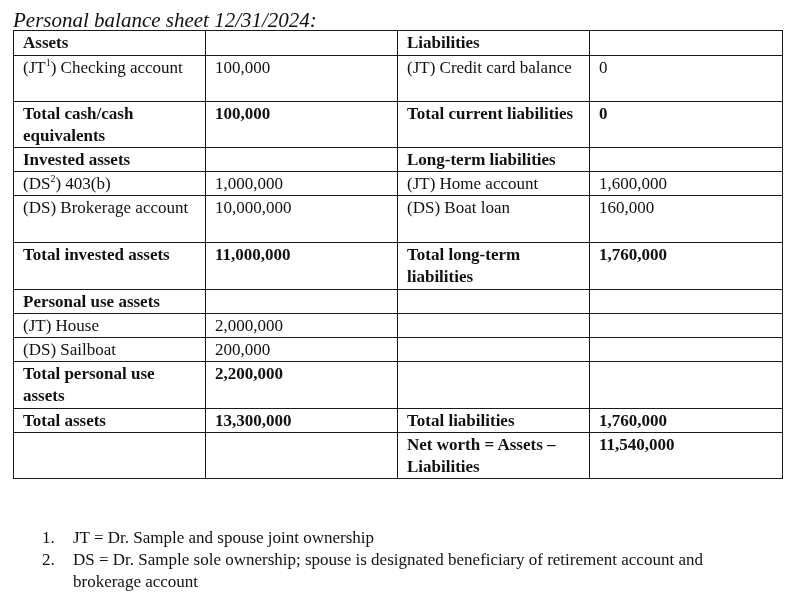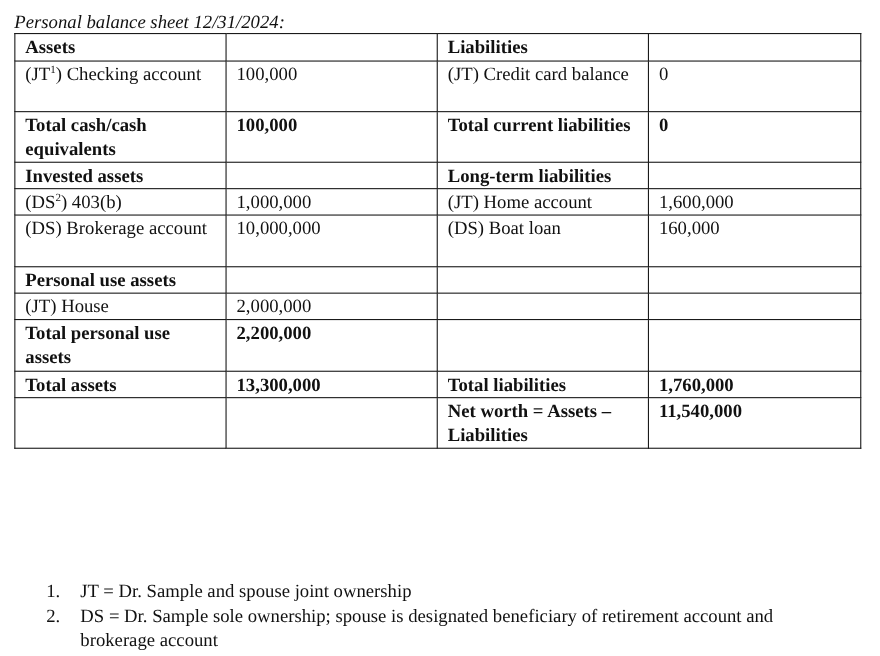--- a/index.html
+++ b/index.html
@@ -1,18 +1,18 @@
 <!DOCTYPE html>
 <html><head>
 <meta charset="utf-8">
 <style>
   html, body { margin: 0; padding: 0; background: #ffffff; }
   body { width: 800px; height: 596px; position: relative; overflow: hidden;
          font-family: "Liberation Serif", "DejaVu Serif", serif; color: #111; }
-  .title { position: absolute; left: 13px; top: 9px; font-size: 17px; font-style: italic; line-height: 22px; }
+  .title { position: absolute; left: 13px; top: 9px; font-size: 21px; font-style: italic; line-height: 22px; }
   table.sheet { position: absolute; left: 13px; top: 30px; border-collapse: collapse; table-layout: fixed; width: 769px; }
   table.sheet td { border: 1.5px solid #1a1a1a; vertical-align: top; padding: 1px 8px 0 9px; font-size: 17px; line-height: 22px; }
   td.b { font-weight: bold; }
   sup { font-size: 10px; line-height: 0; vertical-align: super; }
   .notes { position: absolute; left: 42px; top: 527px; font-size: 17px; line-height: 22px; }
   .note { display: flex; }
   .note .num { width: 31px; flex: none; }
   .note .txt { width: 700px; }
 </style>
 </head>
@@ -57,29 +57,41 @@
     <td>1,000,000</td>
     <td>(JT) Home account</td>
     <td>1,600,000</td>
   </tr>
   <tr style="height:47px">
     <td>(DS) Brokerage account</td>
     <td>10,000,000</td>
     <td>(DS) Boat loan</td>
     <td>160,000</td>
   </tr>
+  <tr style="height:47px">
+    <td class="b">Total invested assets</td>
+    <td class="b">11,000,000</td>
+    <td class="b">Total long-term liabilities</td>
+    <td class="b">1,760,000</td>
+  </tr>
   <tr style="height:24px">
     <td class="b">Personal use assets</td>
     <td class="b"></td>
     <td class="b"></td>
     <td class="b"></td>
   </tr>
   <tr style="height:23px">
     <td>(JT) House</td>
     <td>2,000,000</td>
+    <td></td>
+    <td></td>
+  </tr>
+  <tr style="height:24px">
+    <td>(DS) Sailboat</td>
+    <td>200,000</td>
     <td></td>
     <td></td>
   </tr>
   <tr style="height:47px">
     <td class="b">Total personal use assets</td>
     <td class="b">2,200,000</td>
     <td class="b"></td>
     <td class="b"></td>
   </tr>
   <tr style="height:24px">

